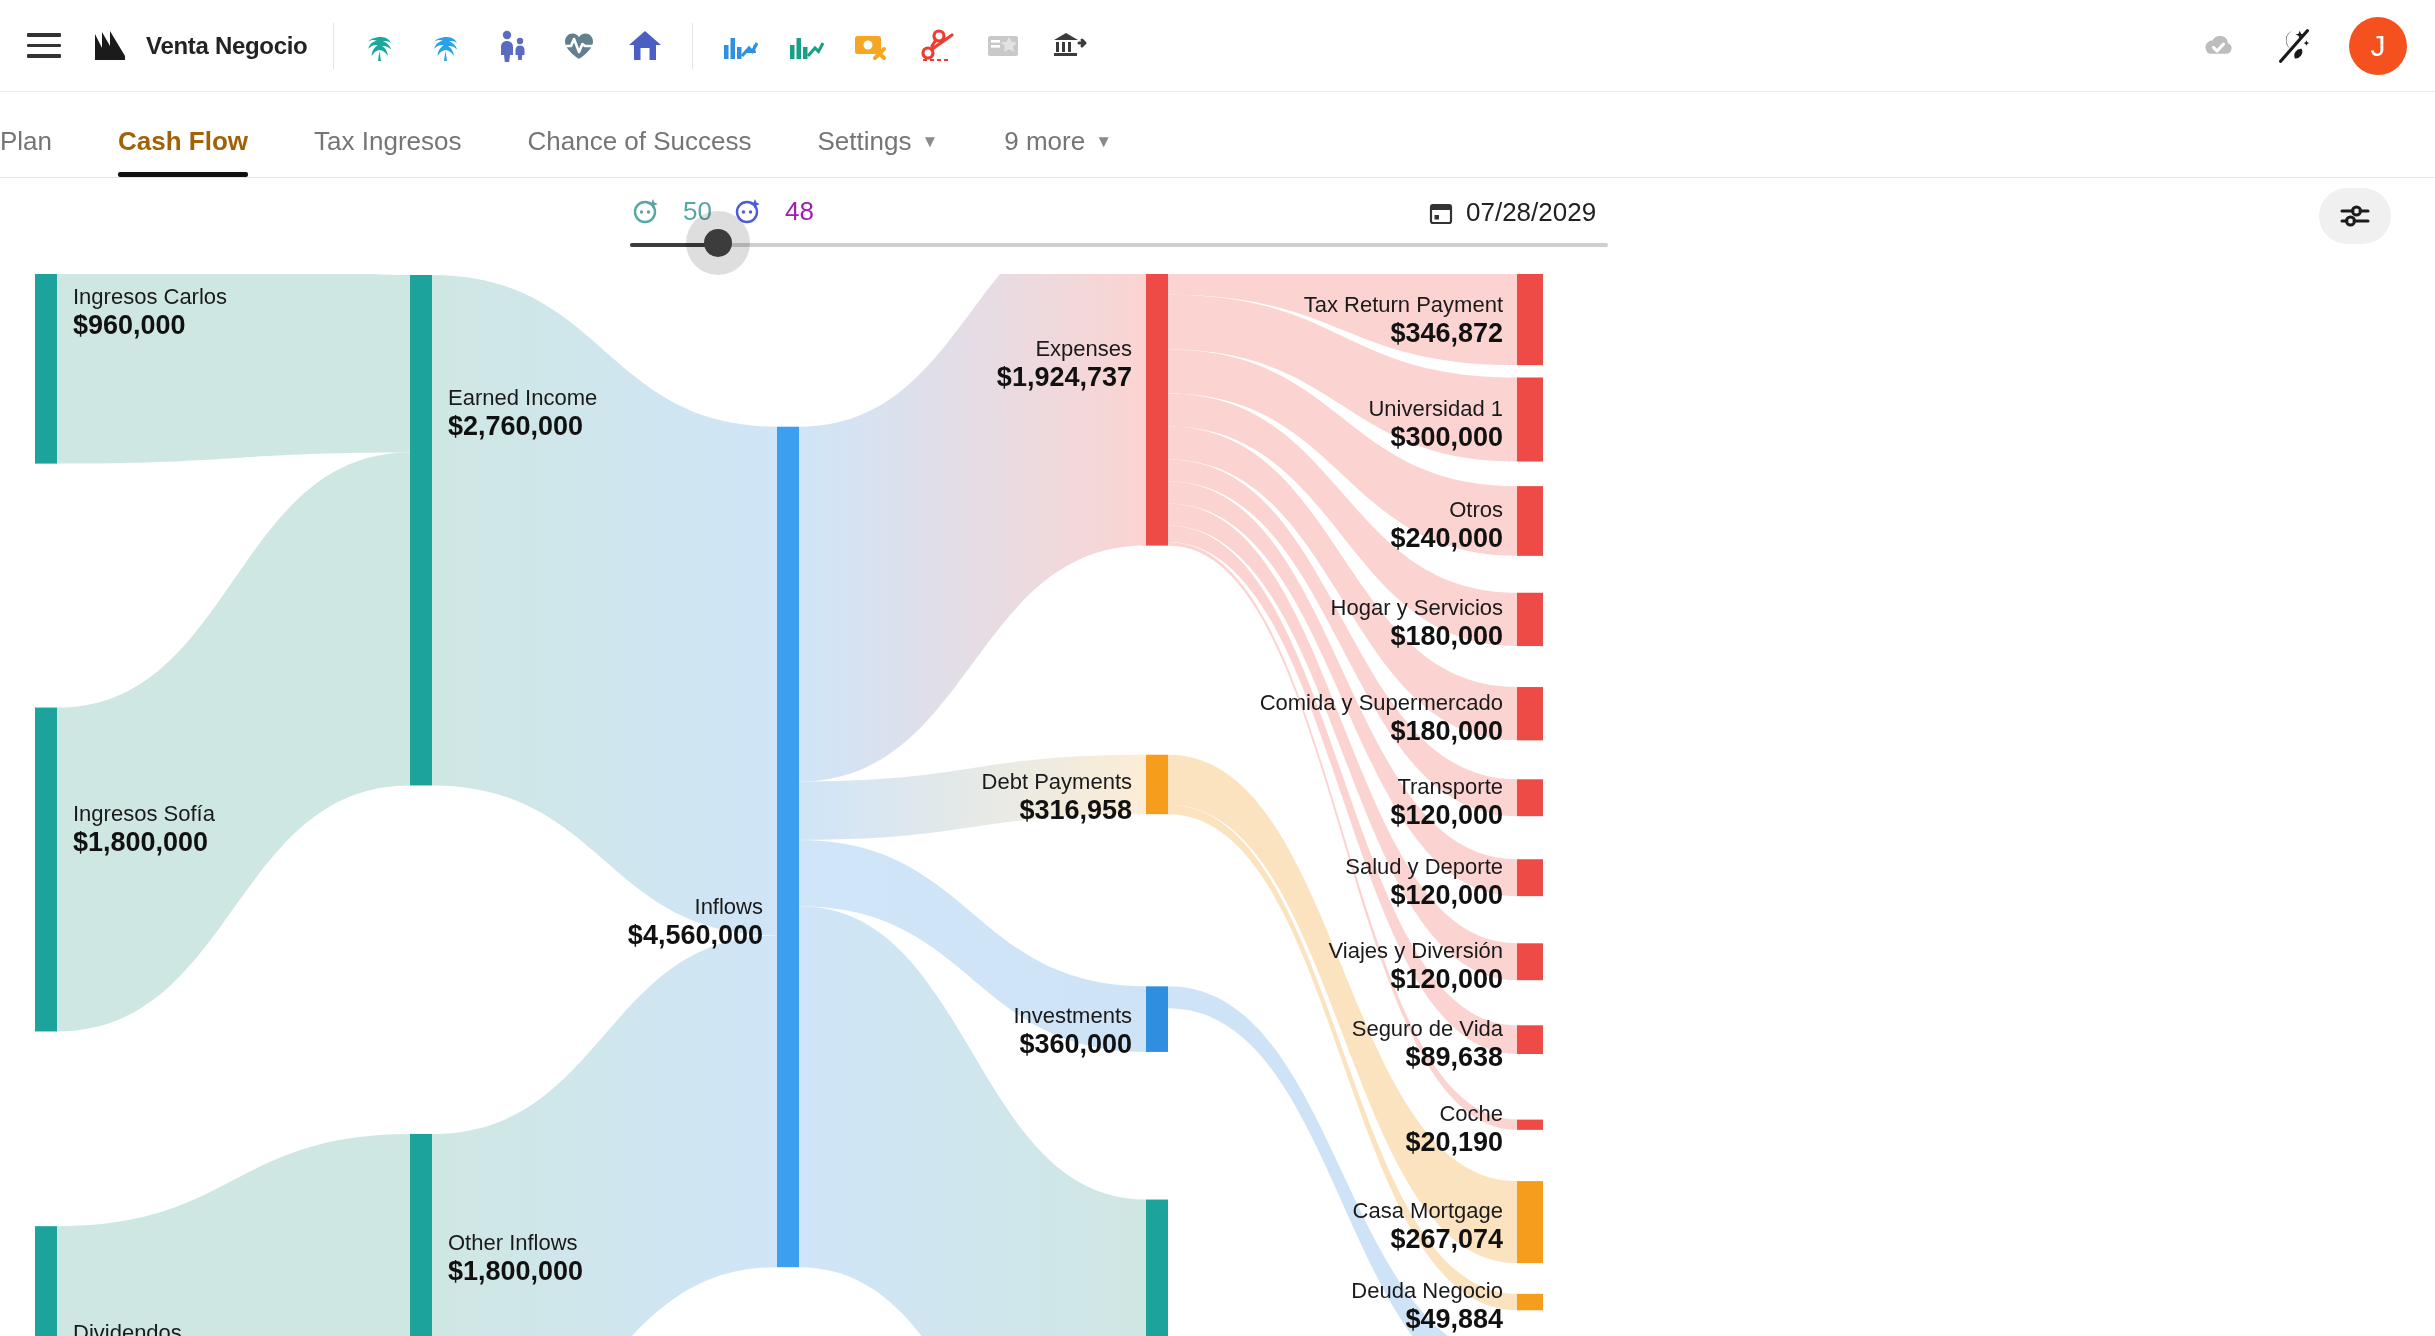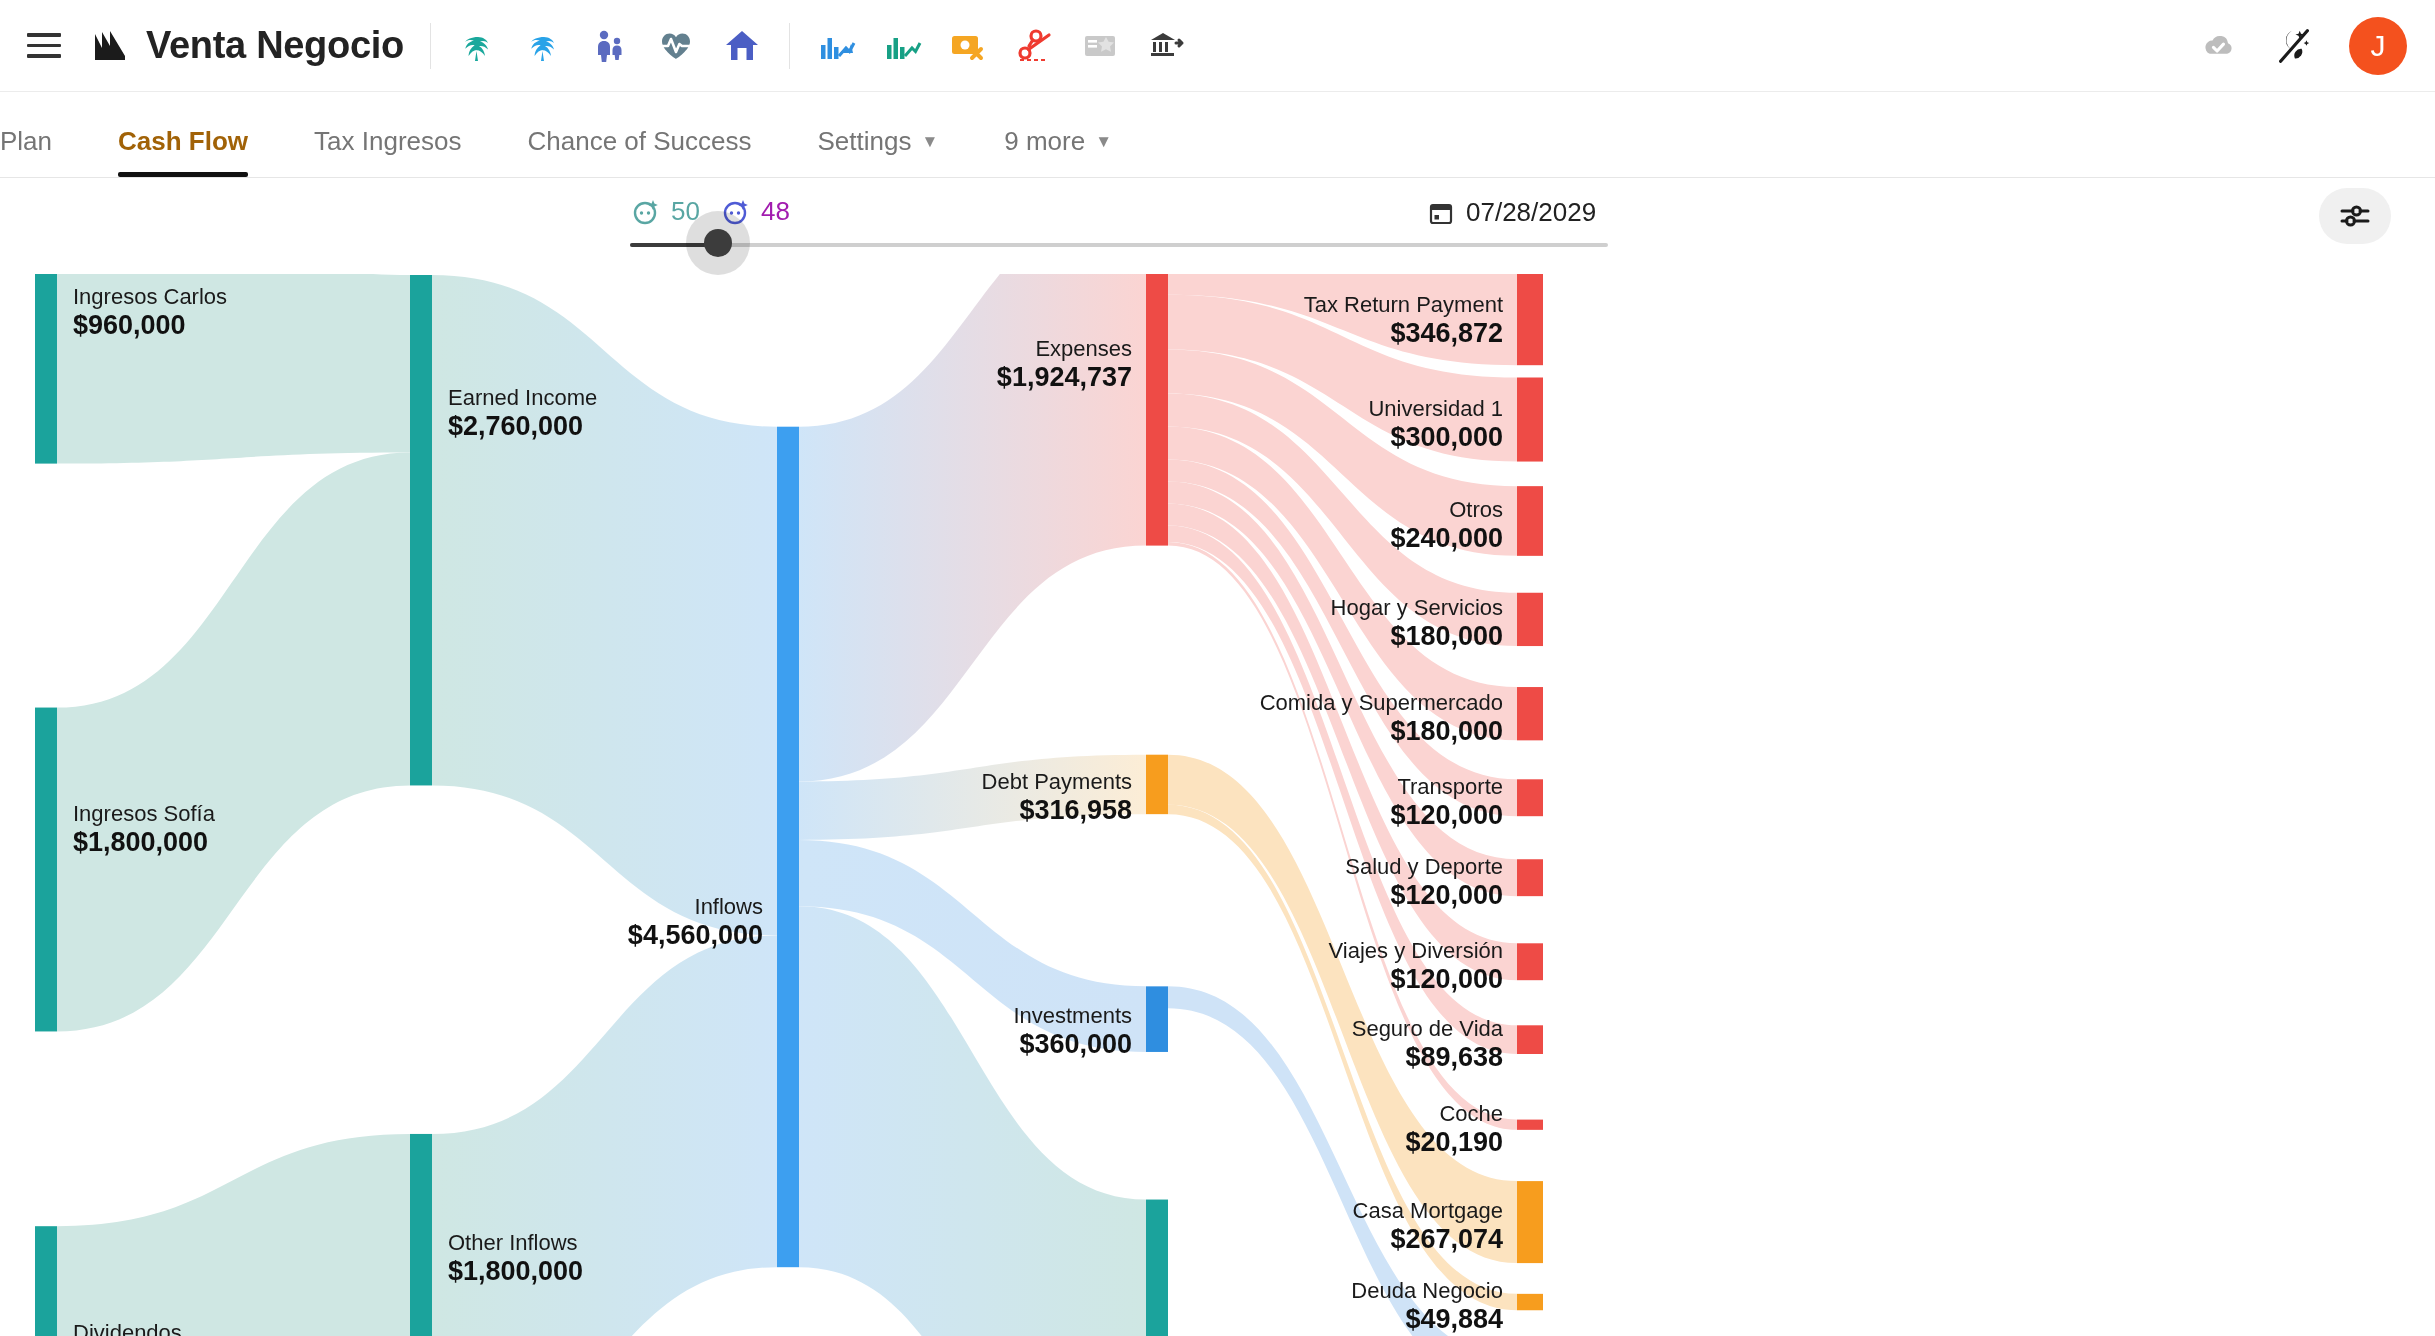--- a/index.html
+++ b/index.html
@@ -15,21 +15,21 @@
     height: 92px; width: 100%;
     display: flex; align-items: center;
     background: #ffffff;
     border-bottom: 1px solid #ececec;
     padding: 0 28px 0 22px;
     position: relative;
   }
   .hamburger { width: 44px; height: 44px; display:flex; flex-direction:column; justify-content:center; align-items:center; gap:7px; cursor:pointer; margin-right: 22px;}
   .hamburger span { display:block; width:34px; height:3.5px; background:#333; border-radius:1px;}
   .brand-logo { width: 44px; height: 44px; margin-right: 14px; display:flex; align-items:center; justify-content:center;}
-  .brand-name { font-size: 38px; font-weight: 700; color: #232323; letter-spacing: -0.3px; white-space:nowrap;}
+  .brand-name { font-size: 24px; font-weight: 700; color: #232323; letter-spacing: -0.3px; white-space:nowrap;}
   .tb-divider { width:1px; height:46px; background:#e3e3e3; margin: 0 26px;}
   .icon-group { display:flex; align-items:center; gap: 24px; }
   .tb-icon { width: 42px; height: 42px; display:flex; align-items:center; justify-content:center; cursor:pointer;}
   .spacer { flex: 1 1 auto; }
   .right-group { display:flex; align-items:center; gap: 34px;}
   .avatar {
     width: 58px; height: 58px; border-radius: 50%;
     background: #F4511E; color:#fff;
     display:flex; align-items:center; justify-content:center;
     font-size: 30px; font-weight: 500;
@@ -52,21 +52,21 @@
   .tab.active { color:#a16207; font-weight:700; }
   .tab.active::after {
     content:""; position:absolute; left:0; right:0; bottom:0;
     height:5px; background:#111; border-radius:2px;
   }
   .caret { font-size: 17px; color:#8a8a8a; }
 
   
   .slider-row { position: relative; height: 96px; width: 100%; }
   .age-badges { position:absolute; left: 632px; top: 18px; display:flex; align-items:center; gap: 22px;}
-  .age-badge { display:flex; align-items:flex-end; gap:9px; font-size: 26px;}
+  .age-badge { display:flex; align-items:flex-start; gap:21px; font-size: 26px;}
   .age-badge.a { color:#59a6a3; }
   .age-badge.b { color:#a21caf; }
   .date-label {
     position:absolute; left: 1428px; top: 19px;
     display:flex; align-items:center; gap: 12px;
     font-size: 26px; color:#212121;
   }
   .track-wrap { position:absolute; left: 630px; top: 63px; width: 978px; height: 8px; }
   .track-bg { position:absolute; left:0; top:2px; width:100%; height:4px; background:#cfcfcf; border-radius:2px;}
   .track-fill { position:absolute; left:0; top:2px; width: 86px; height:4px; background:#3c3c3c; border-radius:2px;}

